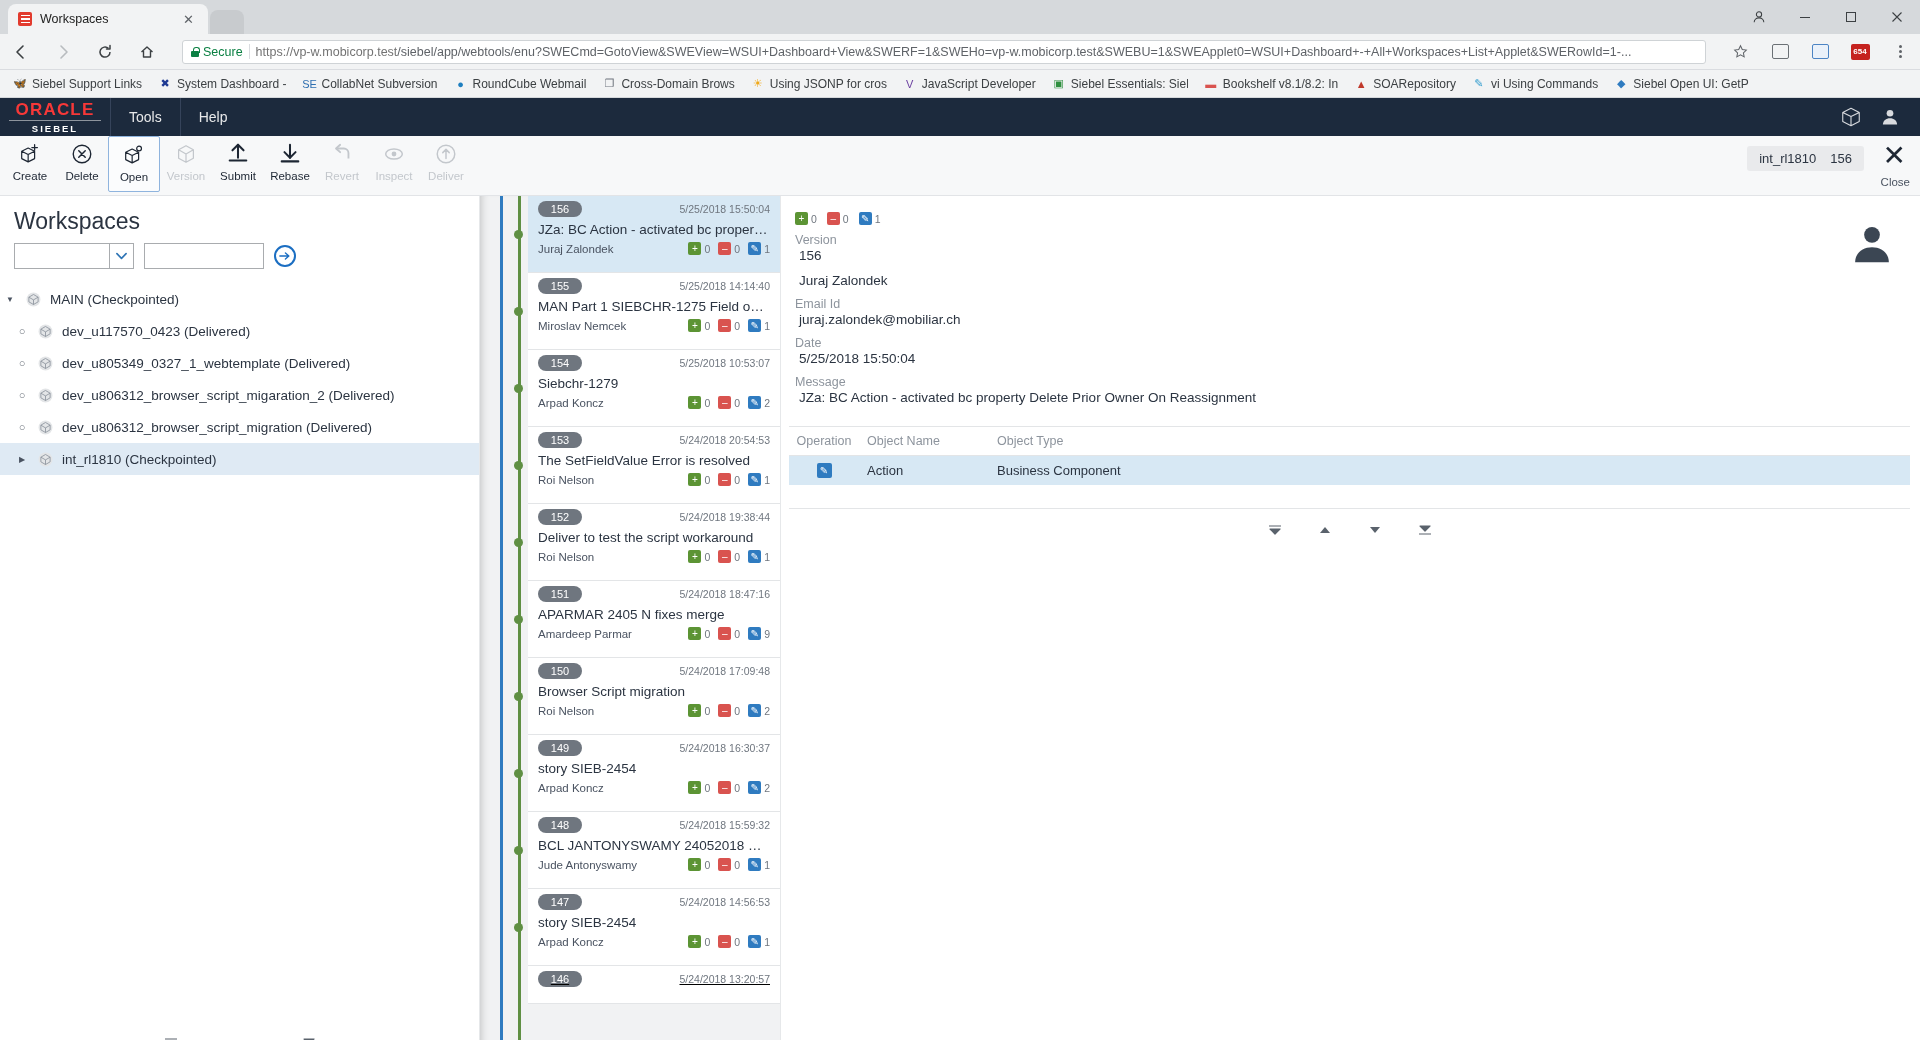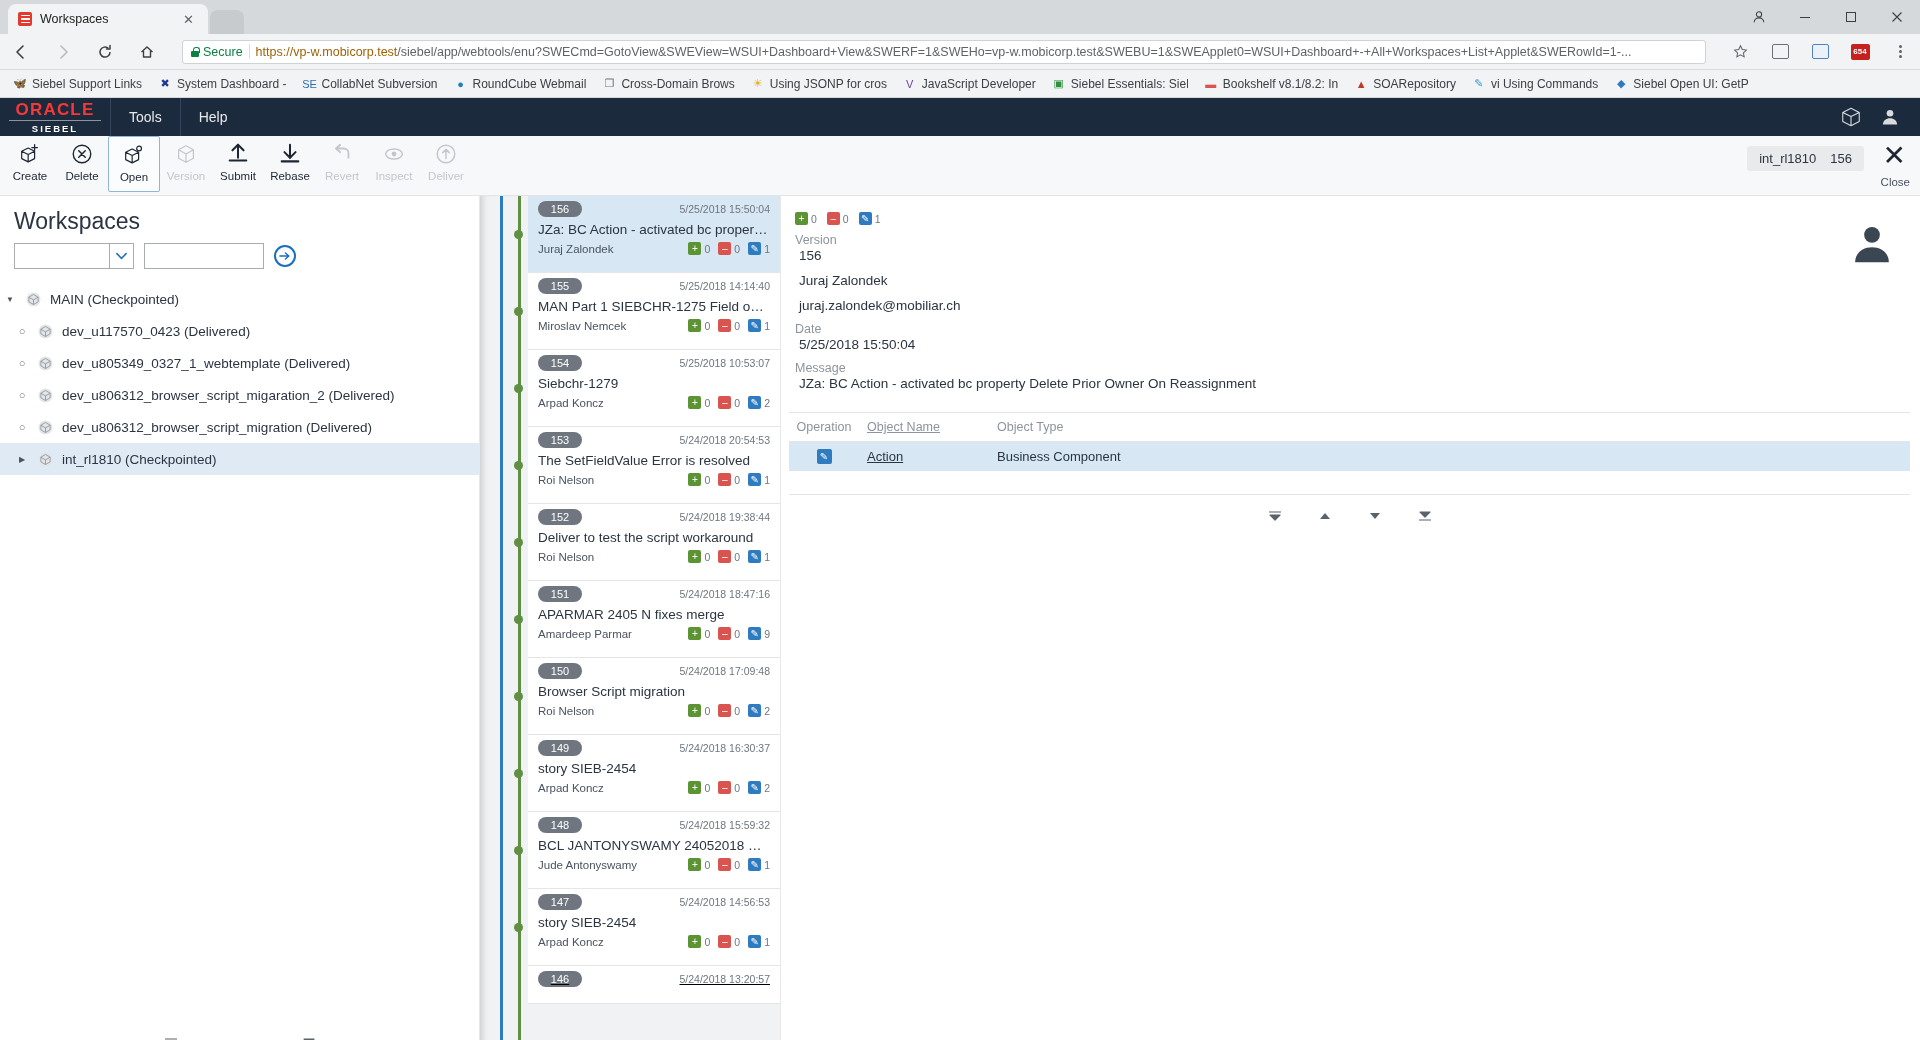--- a/index.html
+++ b/index.html
@@ -99,21 +99,21 @@
   .lock-glyph::after {
     content:""; position:absolute; left:1.5px; top:0;
     width:5px; height:5px; border:1.4px solid #0b8043;
     border-bottom:none; border-radius:3px 3px 0 0;
   }
   .omni-sep { width: 1px; height: 15px; background: #dadce0; }
   .url-text {
     white-space: nowrap; overflow: hidden;
     color: #202124; flex: 1;
   }
-  .url-text .url-host { color: #a16207; }
+  .url-text .url-host { color: #737373; }
   .url-text .url-rest { color: #5f6368; }
   .tb-icon {
     width: 24px; height: 24px;
     display: flex; align-items: center; justify-content: center;
     color: #5f6368; font-size: 12px;
   }
   .ext-box { width: 17px; height: 15px; border: 1.6px solid #6b7075; border-radius: 2px; }
   .ext-box2 { width: 17px; height: 15px; border: 1.6px solid #4c84c4; border-radius: 2px; background:#eaf1fa;}
   .ext-red {
     width: 19px; height: 16px; background: #c5221f; color: #fff;
@@ -368,21 +368,21 @@
     border-bottom: 1px solid #e3e5e7;
     align-items: center;
   }
   .dthead > div { padding: 7px 8px; }
   .dtrow {
     display: flex; font-size: 13px; color: #2b3441;
     background: #d7e8f4; align-items: center;
   }
   .dtrow > div { padding: 7px 8px; }
   .c-op { width: 70px; display: flex; justify-content: center; }
-  .c-name { width: 130px; text-decoration: underline; }
+  .c-name { width: 130px; }
   .c-type { flex: 1; }
   .dtspacer { height: 24px; border-bottom: 1px solid #e3e5e7; }
   .dt-nav {
     display: flex; justify-content: center; gap: 32px;
     padding: 12px 0; color: #5a626c;
   }
   .navico { width: 18px; height: 18px; display:flex; align-items:center; justify-content:center;}
 </style>
 </head>
 <body>
@@ -1043,20 +1043,21 @@
 
     <div id="detail-fields">
         <div class="dfield">
           <div class="dlabel">Version</div>
           <div class="dvalue">156</div>
         </div>
         <div class="dfield">
           <div class="dvalue">Juraj Zalondek</div>
         </div>
         <div class="dfield">
+          <div class="dlabel">Email Id</div>
           <div class="dvalue">juraj.zalondek@mobiliar.ch</div>
         </div>
         <div class="dfield">
           <div class="dlabel">Date</div>
           <div class="dvalue">5/25/2018 15:50:04</div>
         </div>
         <div class="dfield">
           <div class="dlabel">Message</div>
           <div class="dvalue">JZa: BC Action - activated bc property Delete Prior Owner On Reassignment</div>
         </div>

